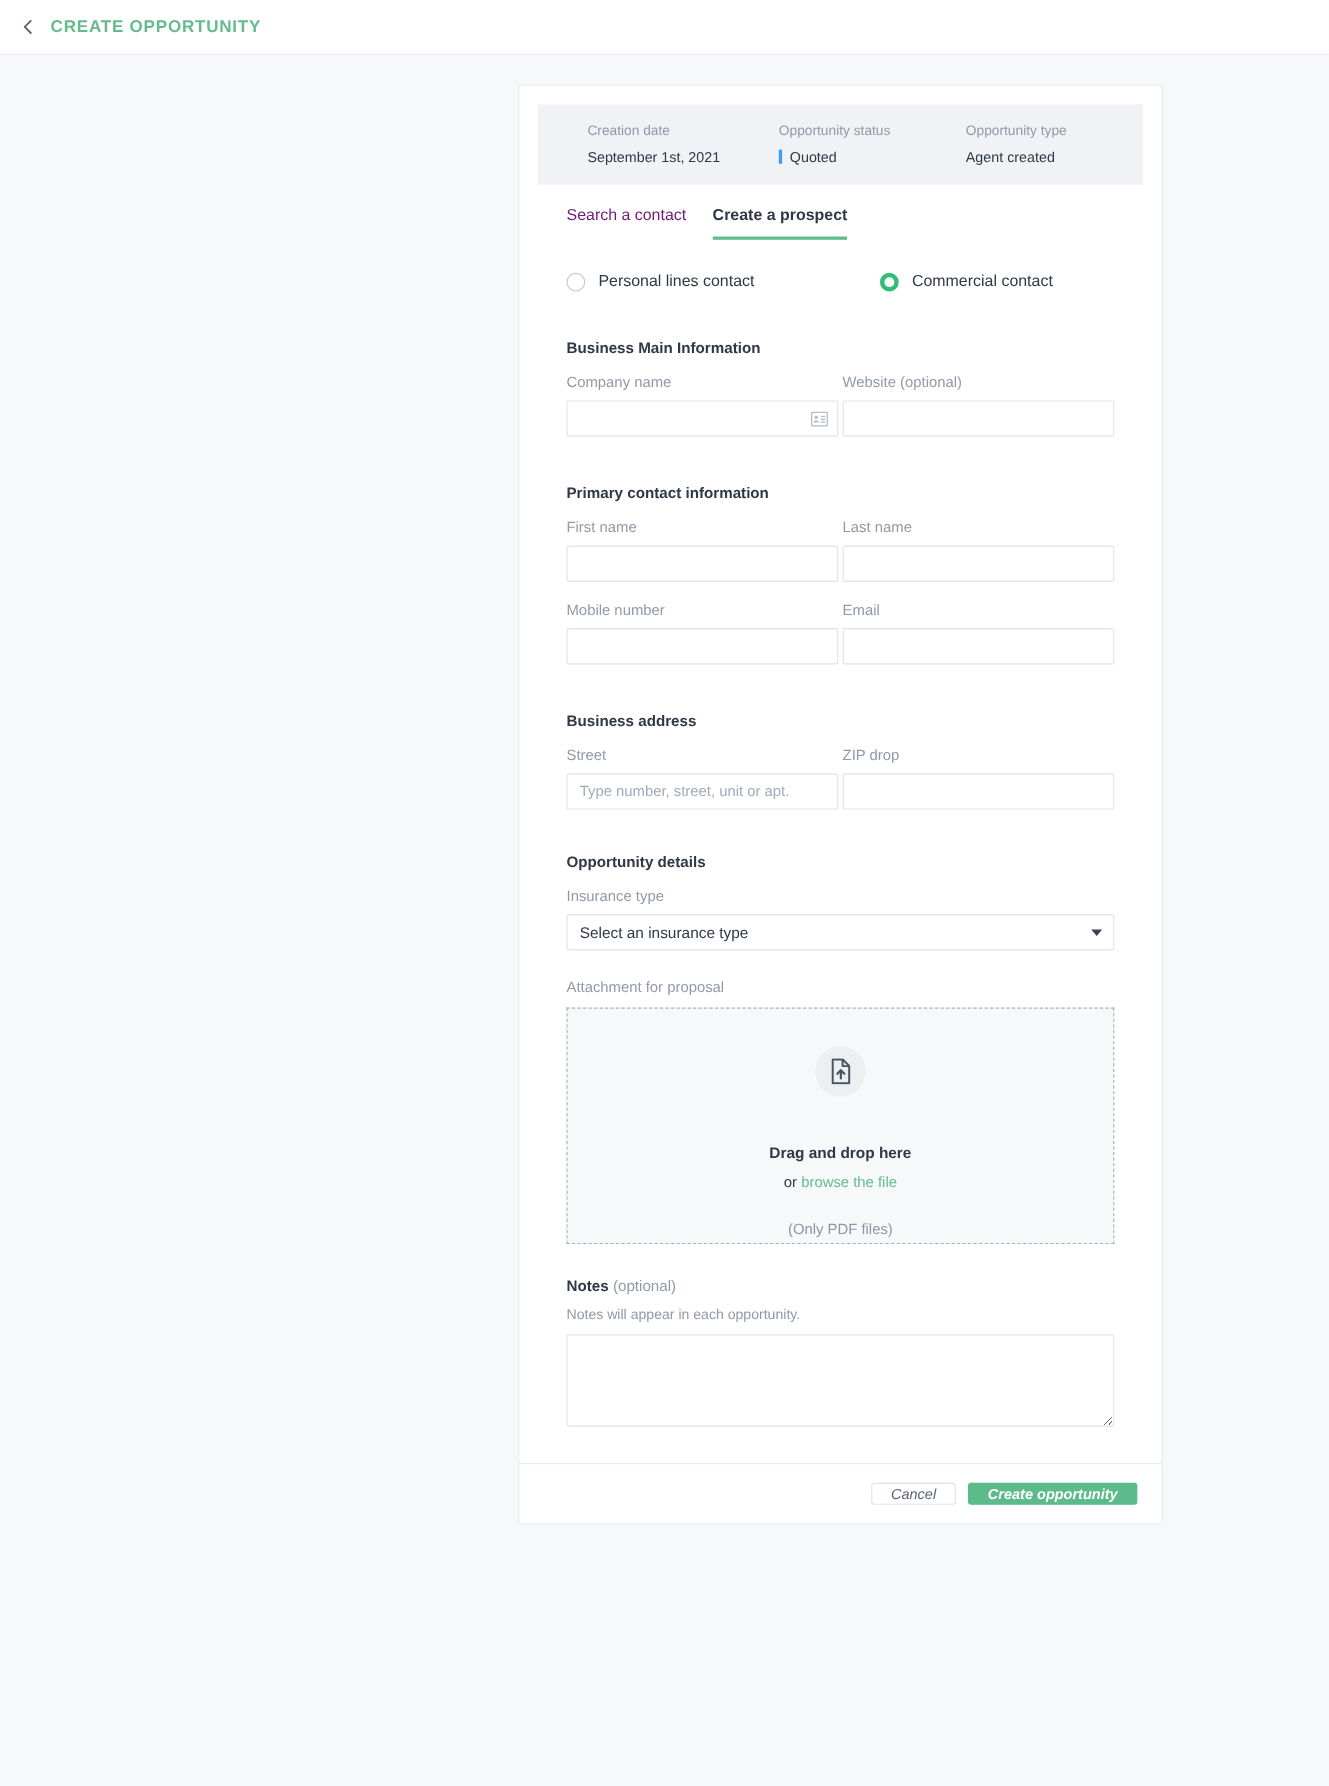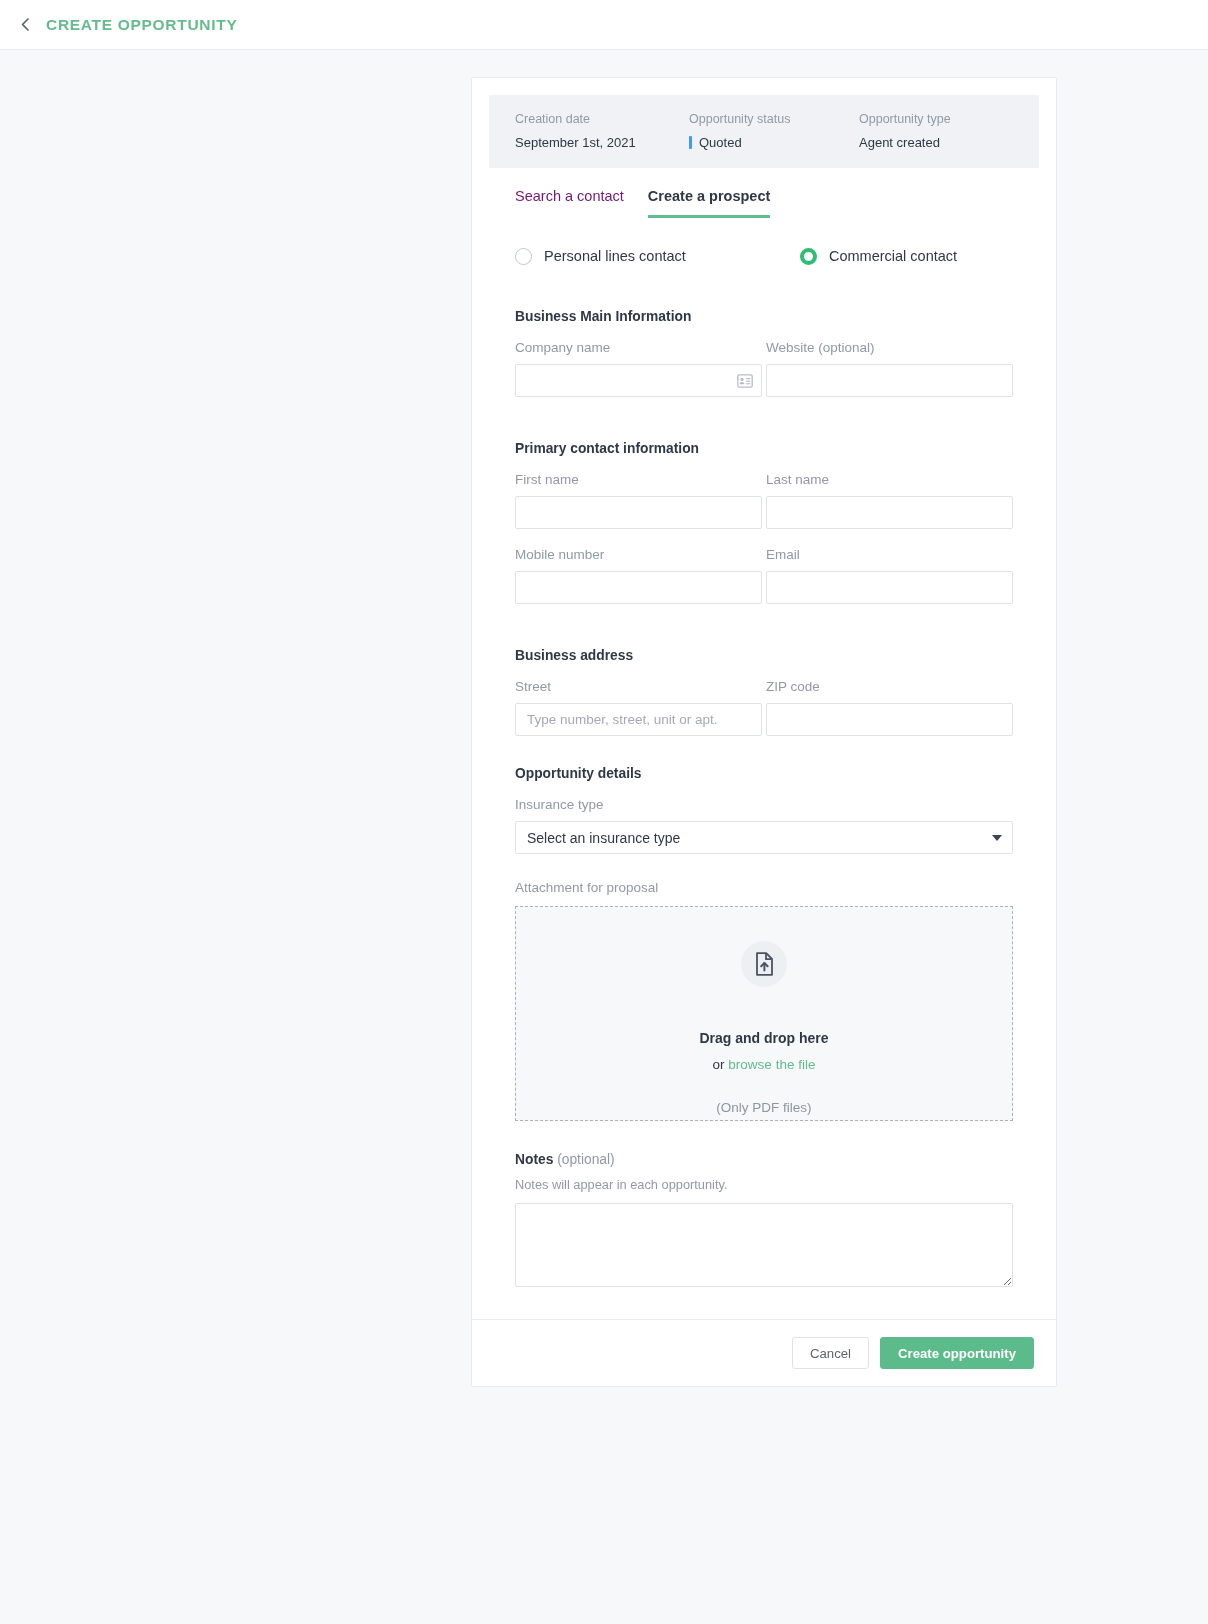--- a/index.html
+++ b/index.html
@@ -50,21 +50,21 @@
   }
   .card-body { padding: 17px 17px 0 17px; }
 
   
   .summary {
     background: #f0f2f5;
     display: flex;
     padding: 17px 26px 18px 26px;
   }
   .summary-col { flex: 0 0 auto; }
-  .summary-col.c1 { width: 174px; }
+  .summary-col.c1 { width: 174px; margin-left: 19px; }
   .summary-col.c2 { width: 170px; }
   .summary-label {
     font-size: 12.5px;
     color: #9199a8;
     margin-bottom: 9px;
   }
   .summary-value {
     font-size: 13px;
     font-weight: normal;
     color: #2f3847;
@@ -270,29 +270,30 @@
 
   
   .card-footer {
     border-top: 1px solid #e7eaee;
     padding: 17px 22px;
     display: flex;
     justify-content: flex-end;
     gap: 11px;
   }
   .btn {
-    height: 32px;
+    height: 20px;
     border-radius: 3px;
     font-size: 13.2px;
     padding: 0 17px;
     cursor: pointer;
     font-family: "Liberation Sans", sans-serif;
     display: flex;
     align-items: center;
     justify-content: center;
+    font-style: italic;
   }
   .btn-cancel {
     background: #fff;
     border: 1px solid #dfe3e9;
     color: #5b6475;
   }
   .btn-primary {
     background: #5cbb8b;
     border: 1px solid #5cbb8b;
     color: #ffffff;
@@ -400,28 +401,28 @@
       </div>
 
       <div class="section">
         <div class="section-title">Business address</div>
         <div class="grid2">
           <div class="field">
             <div class="field-label">Street</div>
             <input class="input" type="text" placeholder="Type number, street, unit or apt." style="">
           </div>
           <div class="field">
-            <div class="field-label">ZIP code</div>
+            <div class="field-label">ZIP drop</div>
             <input class="input" type="text" placeholder="" style="">
           </div>
         </div>
       </div>
 
       <div class="section">
-        <div class="section-title" style="margin-top:30px">Opportunity details</div>
+        <div class="section-title" style="margin-top:40px">Opportunity details</div>
         <div class="field">
           <div class="field-label">Insurance type</div>
           <div class="select-wrap">
             <div class="select">Select an insurance type</div>
             <span class="caret"></span>
           </div>
         </div>
 
         <div class="dz-label">Attachment for proposal</div>
         <div class="dropzone">

